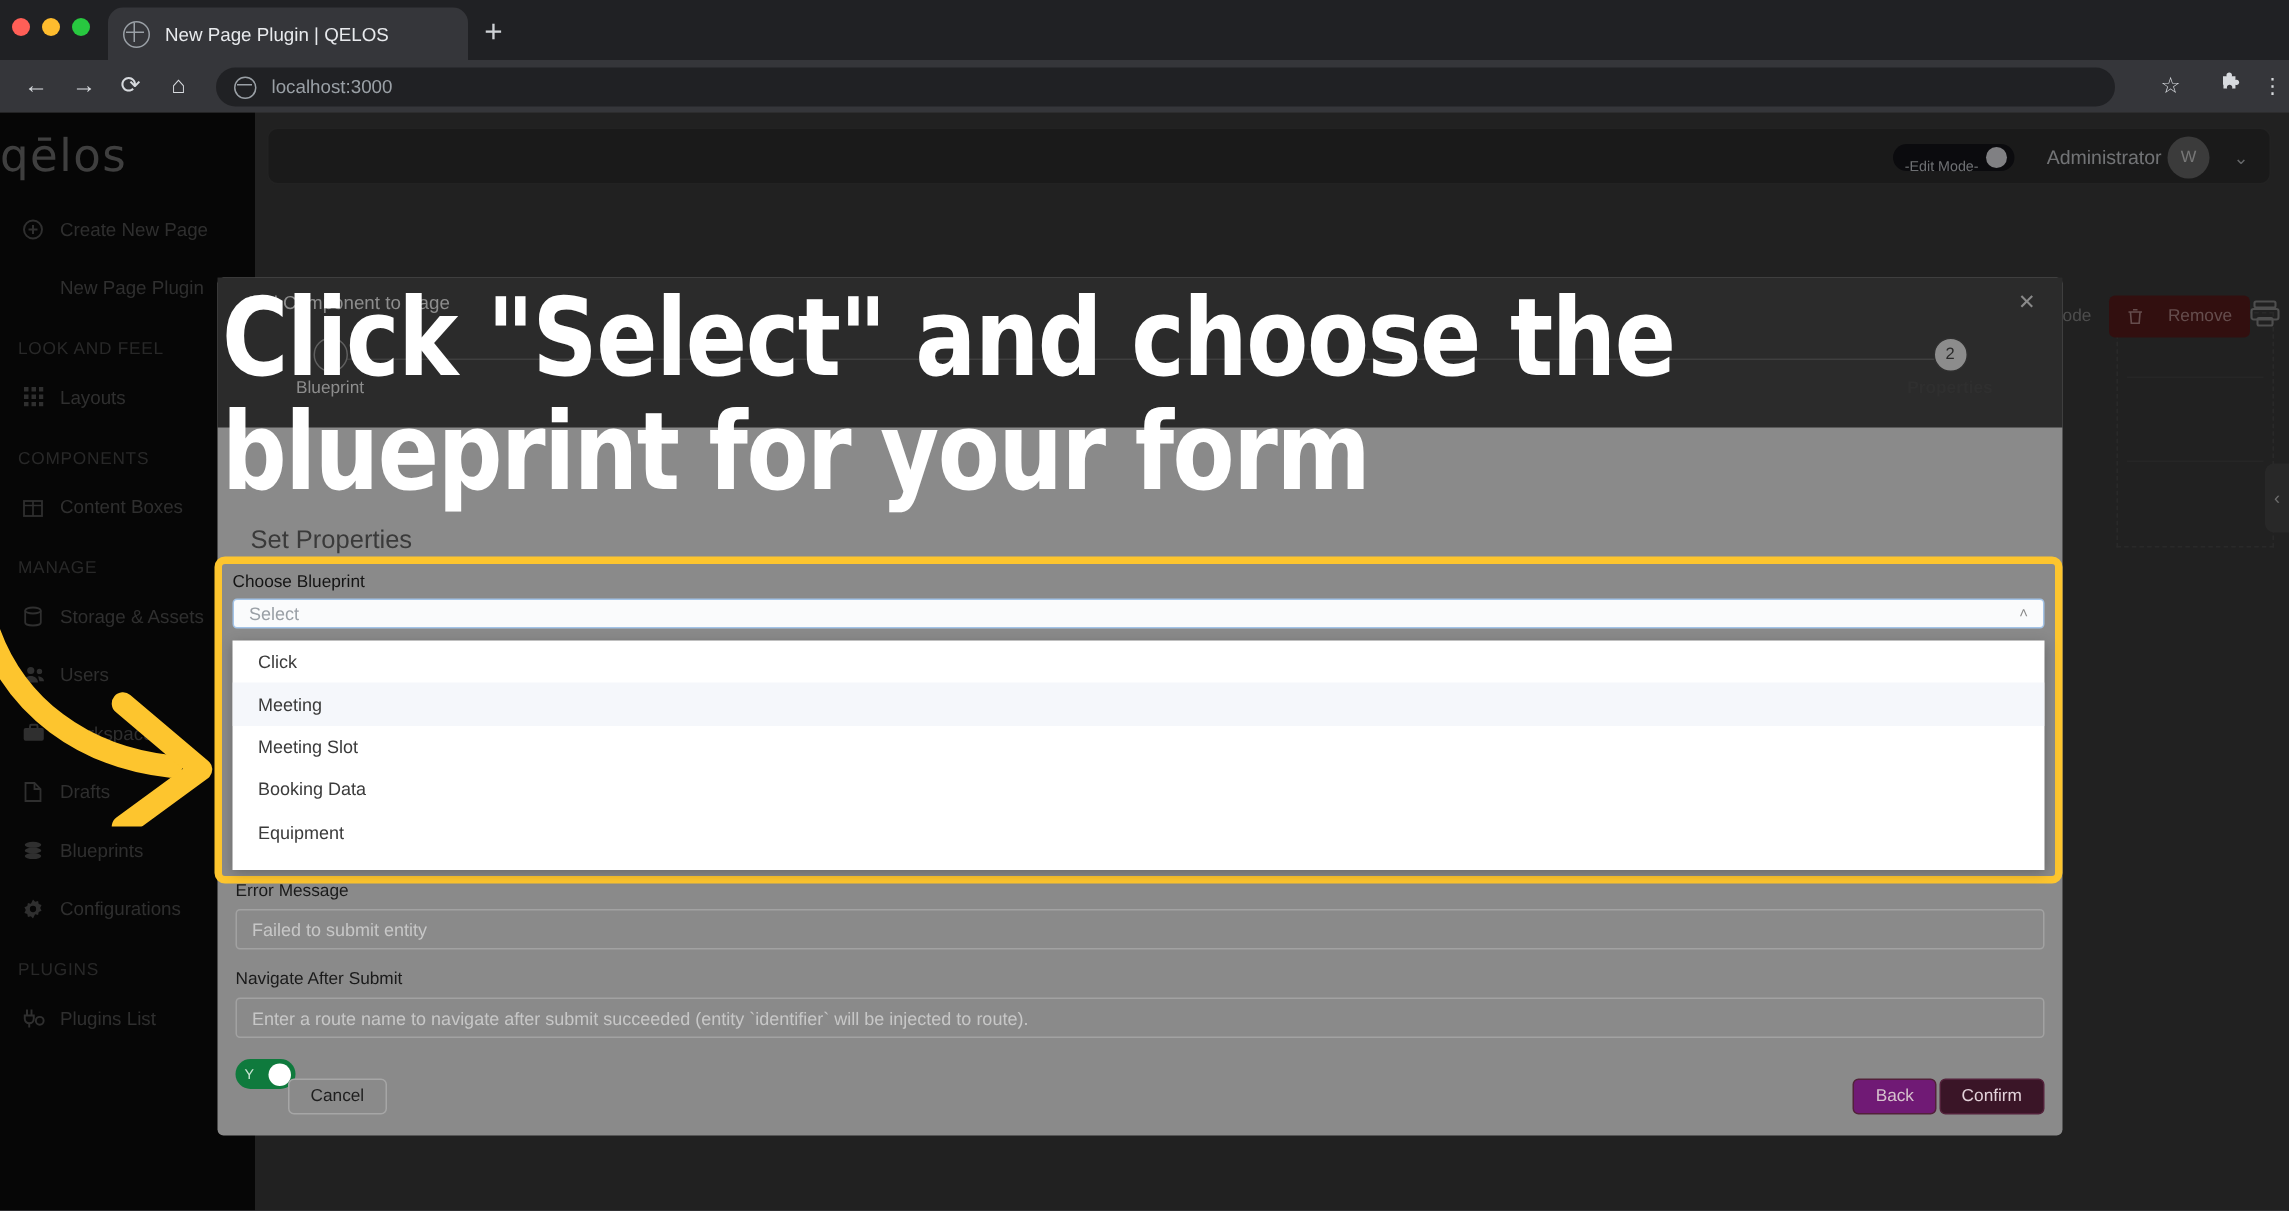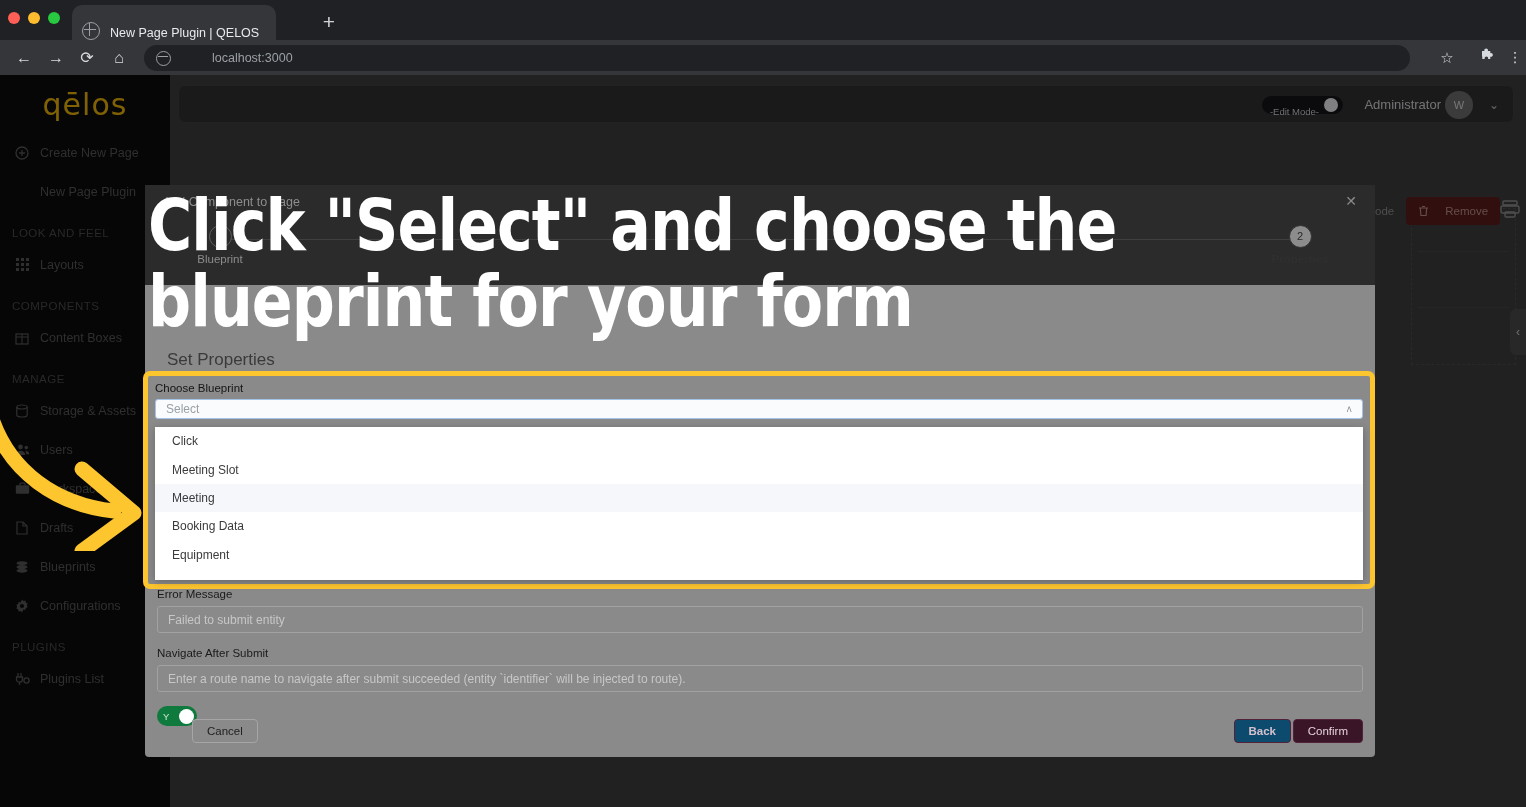--- a/index.html
+++ b/index.html
@@ -24,24 +24,24 @@
     position: absolute; left: 8px; top: 12px;
     display: flex; gap: 8px; align-items: center;
   }
   .traffic i { width: 12px; height: 12px; border-radius: 50%; display: block; }
   .traffic .r { background: #ff5f57; }
   .traffic .y { background: #febc2e; }
   .traffic .g { background: #28c840; }
 
   .tab {
     position: absolute; left: 72px; top: 5px;
-    width: 204px; height: 35px;
+    width: 240px; height: 35px;
     background: #35363a;
     border-radius: 10px 10px 0 0;
-    display: flex; align-items: flex-end;
+    display: flex; align-items: center;
     padding: 0 10px;
     box-sizing: border-box;
   }
   .tab .favicon {
     width: 16px; height: 16px; margin-right: 10px;
     border-radius: 50%;
     border: 1.4px solid #9aa0a6;
     position: relative; flex: none;
   }
   .tab .favicon:before {
@@ -77,21 +77,21 @@
   .nav-back { left: 11px; }
   .nav-fwd  { left: 43px; }
   .nav-rel  { left: 74px; }
   .nav-home { left: 106px; }
 
   .omnibox {
     position: absolute; left: 144px; top: 5px;
     width: 1266px; height: 26px;
     background: #202124; border-radius: 14px;
     display: flex; align-items: center;
-    padding: 0 12px; box-sizing: border-box; gap: 31px;
+    padding: 0 12px; box-sizing: border-box;
   }
   .omnibox .site-icon {
     width: 13px; height: 13px; margin-right: 10px;
     border-radius: 50%; border: 1.3px solid #9aa0a6;
     position: relative; flex: none;
   }
   .omnibox .site-icon:before {
     content: ""; position: absolute; left: 0.5px; top: 4.7px;
     width: 10px; height: 1.2px; background: #9aa0a6;
   }
@@ -116,22 +116,22 @@
 
   
   .sidebar {
     position: absolute; left: 0; top: 0;
     width: 170px; height: 732px;
     background: #0b0b0b;
     z-index: 6;
   }
   .logo {
     position: absolute; left: 0; top: 12px; width: 170px;
-    text-align: center;
-    color: #eab308; font-size: 30px; letter-spacing: 1px;
+    text-align: left;
+    color: #737373; font-size: 30px; letter-spacing: 1px;
     font-family: "DejaVu Sans", sans-serif;
   }
   .side-list { position: absolute; left: 0; top: 58px; width: 170px; }
   .side-item {
     display: flex; align-items: center;
     height: 39px; padding-left: 13px;
     color: #565656; font-size: 12.5px;
     box-sizing: border-box;
   }
   .side-item .ico {
@@ -377,21 +377,21 @@
     font-size: 11.5px;
     display: inline-flex; align-items: center; justify-content: center;
     padding: 0 14px; box-sizing: border-box;
   }
   .btn-cancel {
     position: absolute; left: 0; top: 0;
     background: #8a8a8a; border: 1px solid #a6a6a6; color: #1e1e1e; margin-left: 35px;
   }
   .btn-back {
     position: absolute; right: 72px; top: 0;
-    background: #0c4a6e; border: 1px solid #52213a; color: #d6c2cd; font-weight: bold;
+    background: #701a75; border: 1px solid #52213a; color: #d6c2cd;
   }
   .btn-confirm {
     position: absolute; right: 0; top: 0;
     background: #3a1527; border: 1px solid #52213a; color: #e3d2da;
   }
 
   
   .anno-text {
     position: absolute; left: 148px; top: 112px;
     width: 1100px;
@@ -695,22 +695,22 @@
     </div>
 
     <div class="select-wrap">
       <div class="select-label">Choose Blueprint</div>
       <div class="select-control">
         <span class="ph">Select</span>
         <span class="arrow">˄</span>
       </div>
       <div class="select-menu">
         <div class="opt">Click</div>
+        <div class="opt hl">Meeting</div>
         <div class="opt">Meeting Slot</div>
-        <div class="opt hl">Meeting</div>
         <div class="opt">Booking Data</div>
         <div class="opt">Equipment</div>
       </div>
     </div>
 
     <div class="highlight-box"></div>
 
     <div class="anno-arrow">
       <svg width="165" height="150" viewBox="0 0 165 150">
         <path d="M4 12 C 22 72, 72 104, 128 110" fill="none" stroke="#fdc52e" stroke-width="15" stroke-linecap="round"></path>

